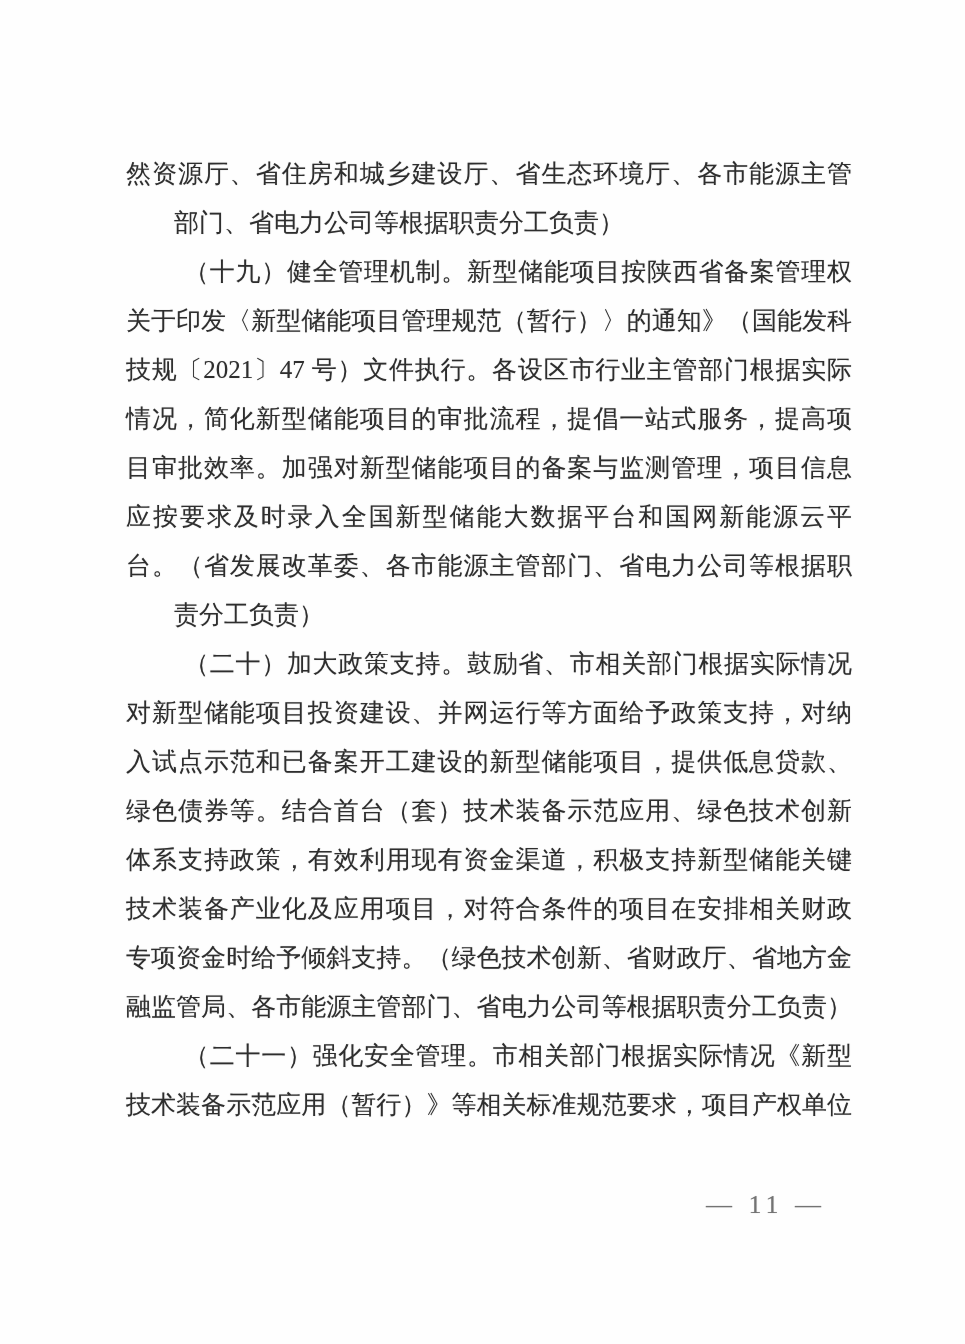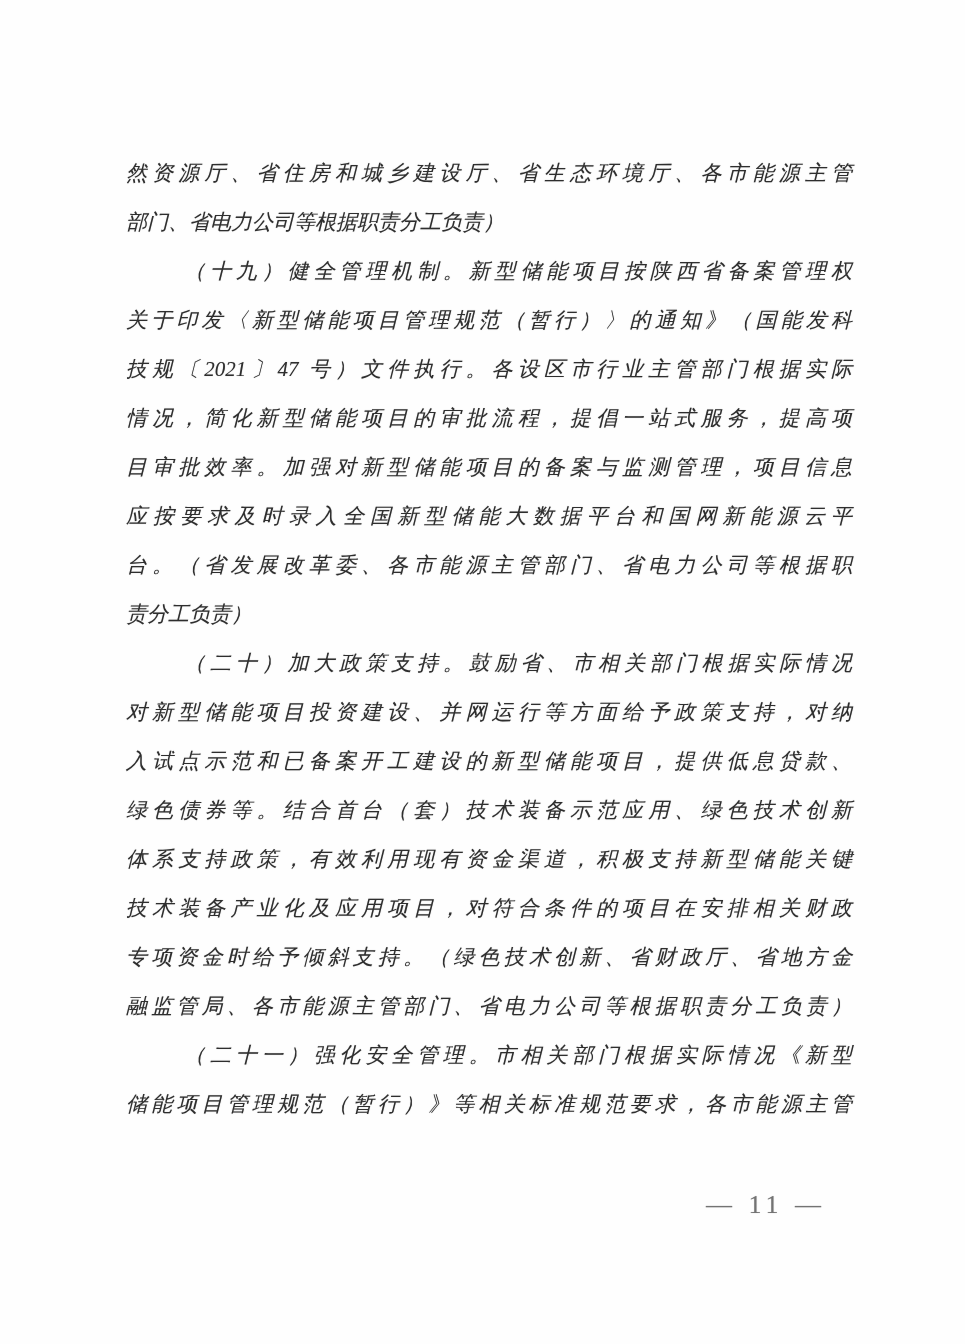--- a/index.html
+++ b/index.html
@@ -18,32 +18,32 @@
   }
   .textblock {
     position: absolute;
     left: 126px;
     top: 149px;
     width: 726px;
   }
   .line {
     height: 49px;
     line-height: 49px;
-    font-size: 21px;
+    font-size: 25px;
     text-align: justify;
     text-align-last: justify;
     text-justify: inter-character;
     white-space: normal;
     overflow: visible;
     text-shadow: 0 0 1px rgba(46,46,46,0.35);
-    font-style: italic;
   }
   .line.short {
     text-align: left;
     text-align-last: left;
+    margin-left: 48px;
   }
   .line.indent {
     text-indent: 58px;
   }
   .pagenum {
     position: absolute;
     top: 1184px;
     left: 126px;
     width: 726px;
     height: 42px;
@@ -74,16 +74,16 @@
     <div class="line short">责分工负责）</div>
     <div class="line indent">（二十）加大政策支持。鼓励省、市相关部门根据实际情况</div>
     <div class="line">对新型储能项目投资建设、并网运行等方面给予政策支持，对纳</div>
     <div class="line">入试点示范和已备案开工建设的新型储能项目，提供低息贷款、</div>
     <div class="line">绿色债券等。结合首台（套）技术装备示范应用、绿色技术创新</div>
     <div class="line">体系支持政策，有效利用现有资金渠道，积极支持新型储能关键</div>
     <div class="line">技术装备产业化及应用项目，对符合条件的项目在安排相关财政</div>
     <div class="line">专项资金时给予倾斜支持。（绿色技术创新、省财政厅、省地方金</div>
     <div class="line">融监管局、各市能源主管部门、省电力公司等根据职责分工负责）</div>
     <div class="line indent">（二十一）强化安全管理。市相关部门根据实际情况《新型</div>
-    <div class="line">储能项目管理规范（暂行）》等相关标准规范要求，各市能源主管</div>
+    <div class="line">技术装备示范应用（暂行）》等相关标准规范要求，项目产权单位</div>
   </div>
   <div class="pagenum">— 11 —</div>
 </div>
 
 </body></html>

